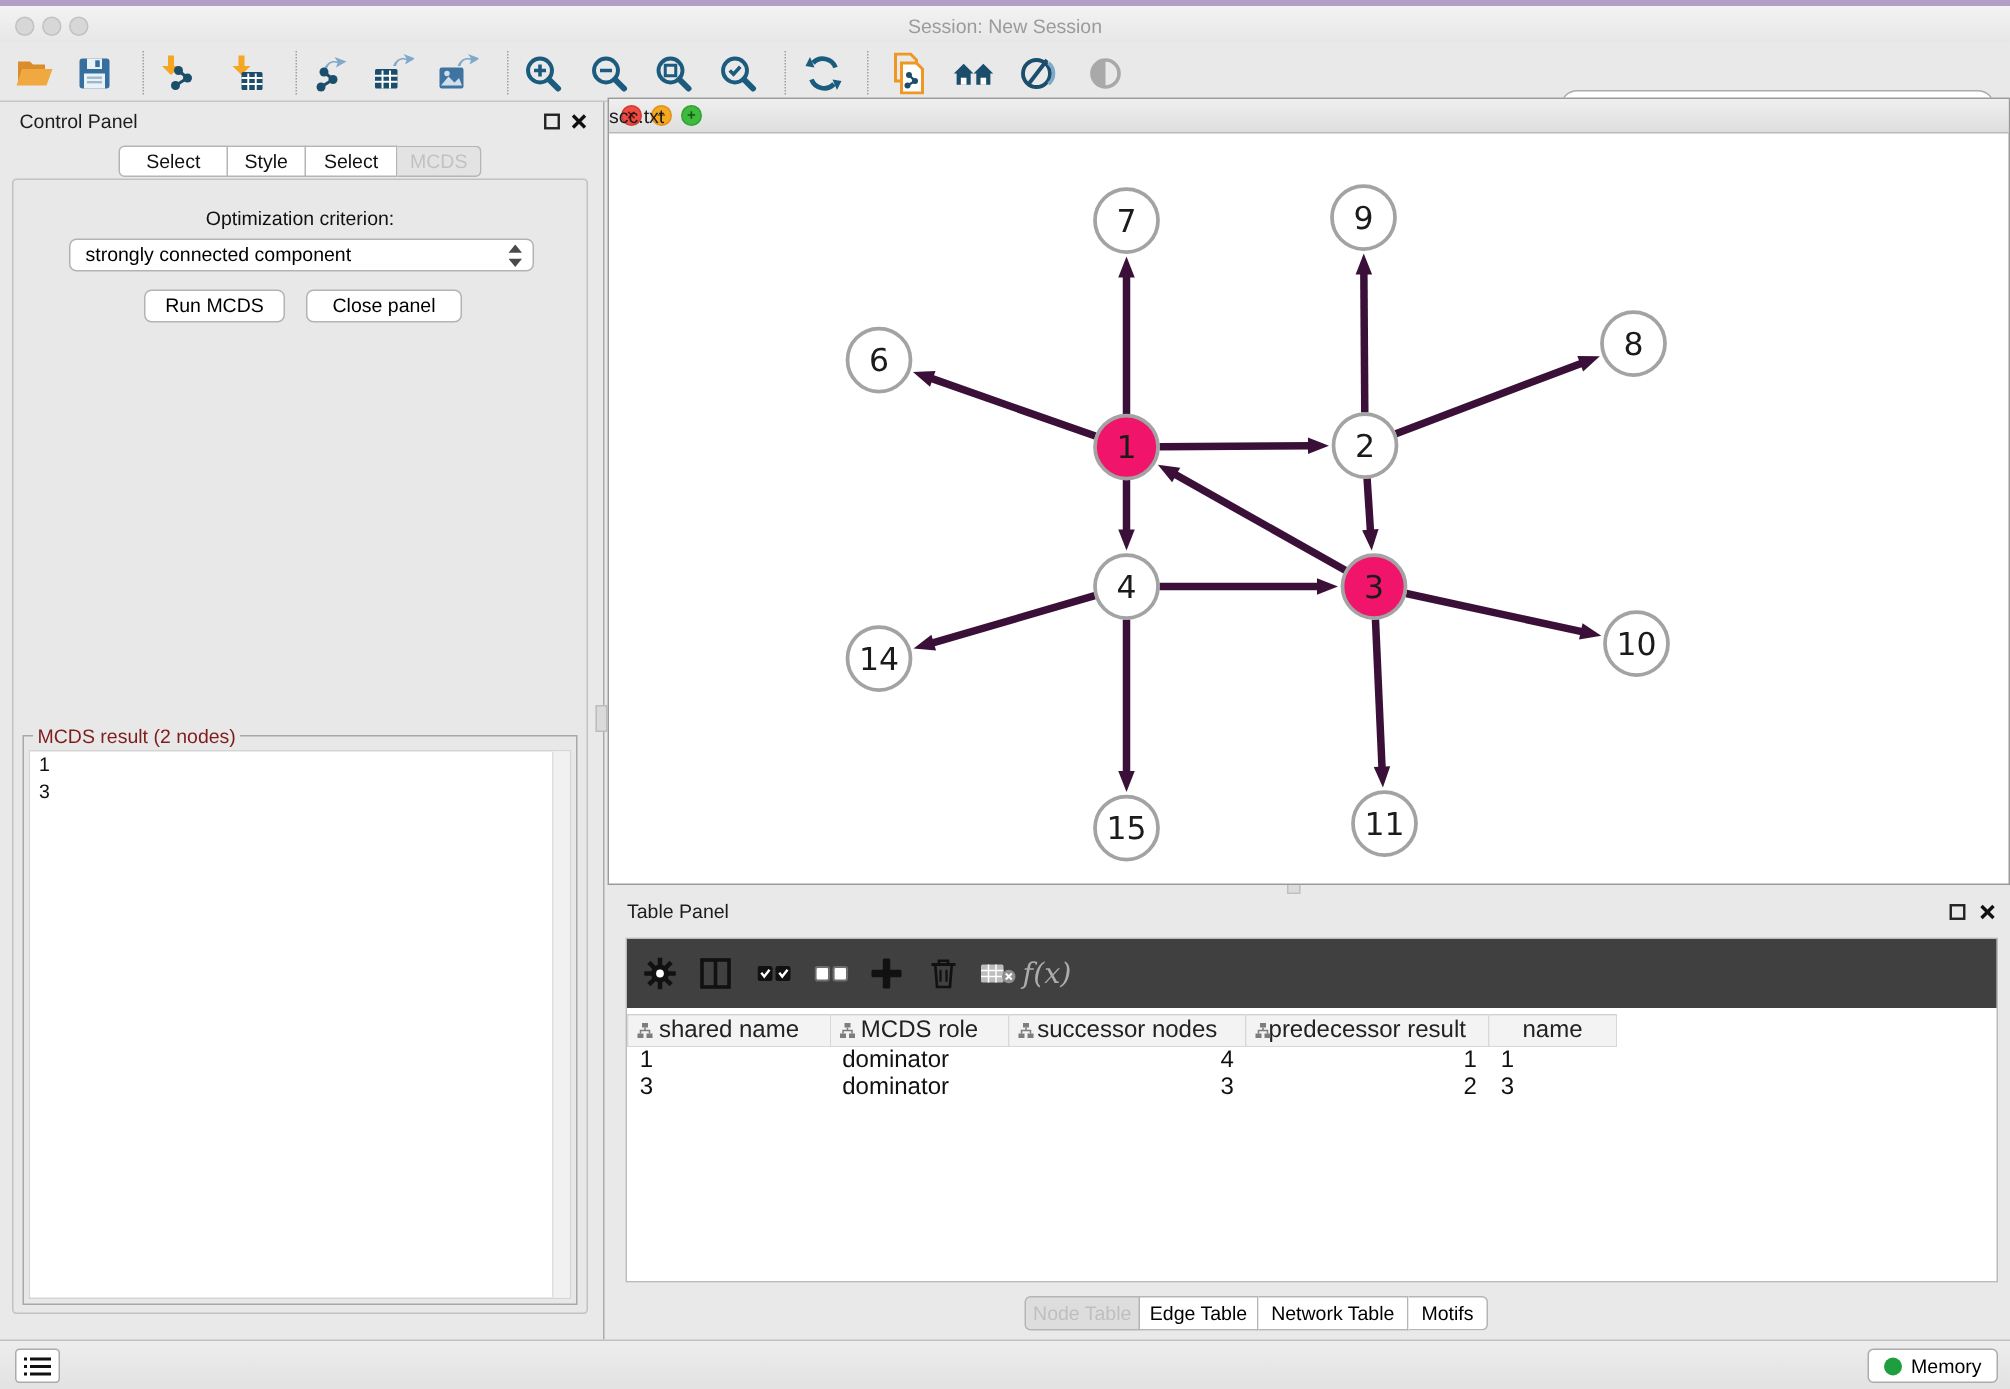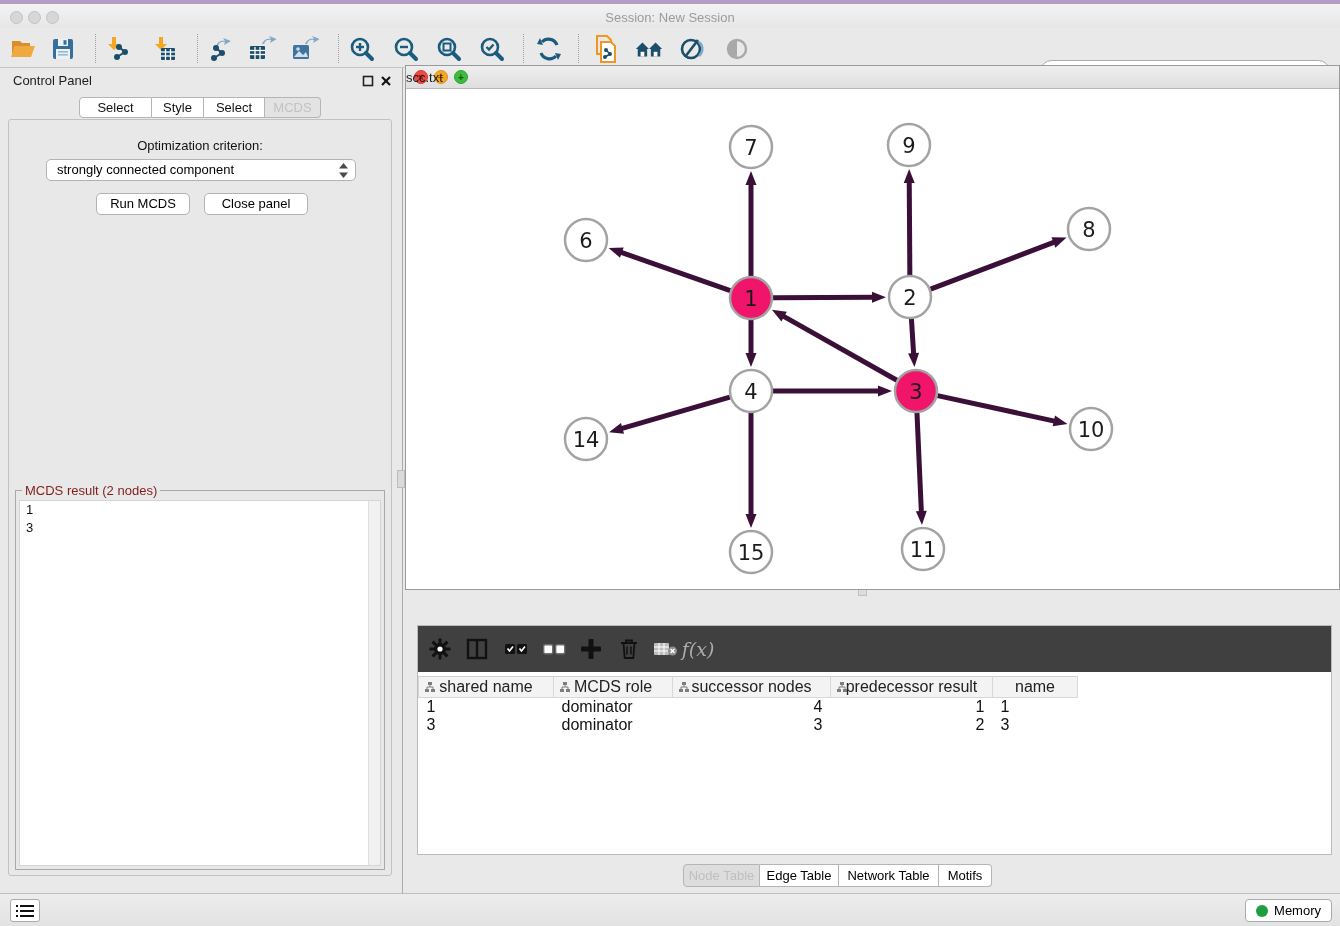--- a/index.html
+++ b/index.html
@@ -349,20 +349,30 @@
         <text x="685" y="347.5" text-anchor="middle" font-size="21" font-family="&quot;DejaVu Sans&quot;,sans-serif" fill="#1b1b1b">10</text>
         <circle cx="517" cy="460" r="21" fill="#FFFFFF" stroke="#A3A3A3" stroke-width="2.5"></circle>
         <text x="517" y="467.5" text-anchor="middle" font-size="21" font-family="&quot;DejaVu Sans&quot;,sans-serif" fill="#1b1b1b">11</text>
         <circle cx="180" cy="350" r="21" fill="#FFFFFF" stroke="#A3A3A3" stroke-width="2.5"></circle>
         <text x="180" y="357.5" text-anchor="middle" font-size="21" font-family="&quot;DejaVu Sans&quot;,sans-serif" fill="#1b1b1b">14</text>
         <circle cx="345" cy="463" r="21" fill="#FFFFFF" stroke="#A3A3A3" stroke-width="2.5"></circle>
         <text x="345" y="470.5" text-anchor="middle" font-size="21" font-family="&quot;DejaVu Sans&quot;,sans-serif" fill="#1b1b1b">15</text>
       </svg>
   </div>
 
+  <div class="tpanel-header">
+    <span class="panel-title">Table Panel</span>
+    <svg class="float-ic" style="left:893px" viewBox="0 0 14 14">
+        <rect x="2.5" y="2.5" width="9" height="9" fill="none" stroke="#222" stroke-width="1.6"></rect>
+      </svg>
+    <svg class="close-ic" style="left:913px" viewBox="0 0 14 14">
+        <line x1="3" y1="3" x2="11" y2="11" stroke="#111" stroke-width="2.2"></line>
+        <line x1="11" y1="3" x2="3" y2="11" stroke="#111" stroke-width="2.2"></line>
+      </svg>
+  </div>
   <div class="tpanel-body">
     <div class="ttoolbar">
       <button class="ttbtn" style="left:8px">
         <svg width="22" height="22" viewBox="0 0 22 22">
             <g fill="#111">
               <g>
                 <rect x="9.5" y="0.5" width="3" height="6"></rect>
                 <rect x="9.5" y="15.5" width="3" height="6"></rect>
                 <rect x="0.5" y="9.5" width="6" height="3"></rect>
                 <rect x="15.5" y="9.5" width="6" height="3"></rect>

